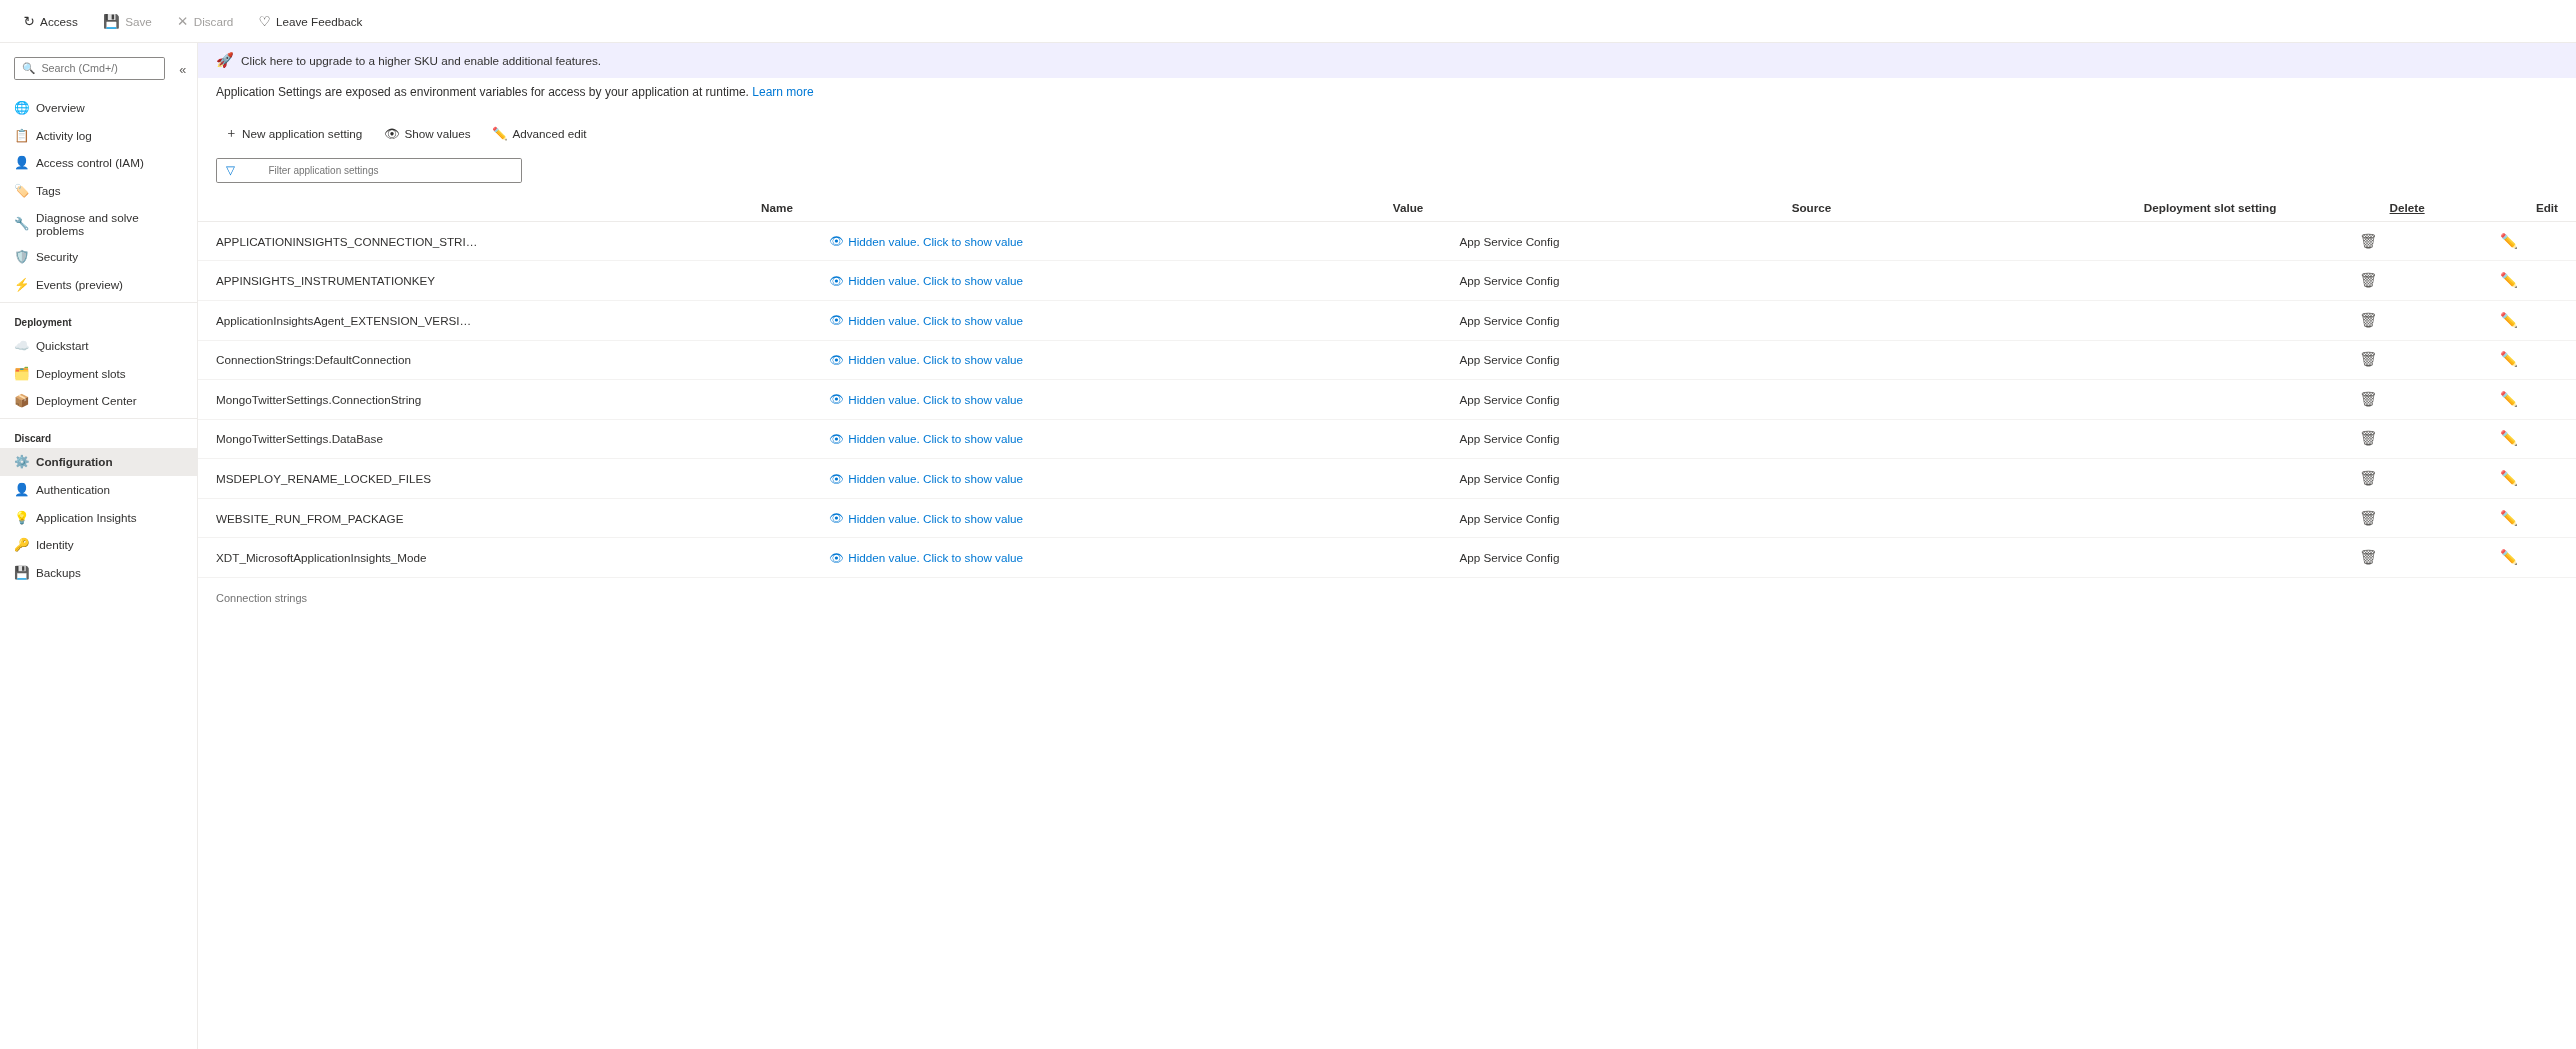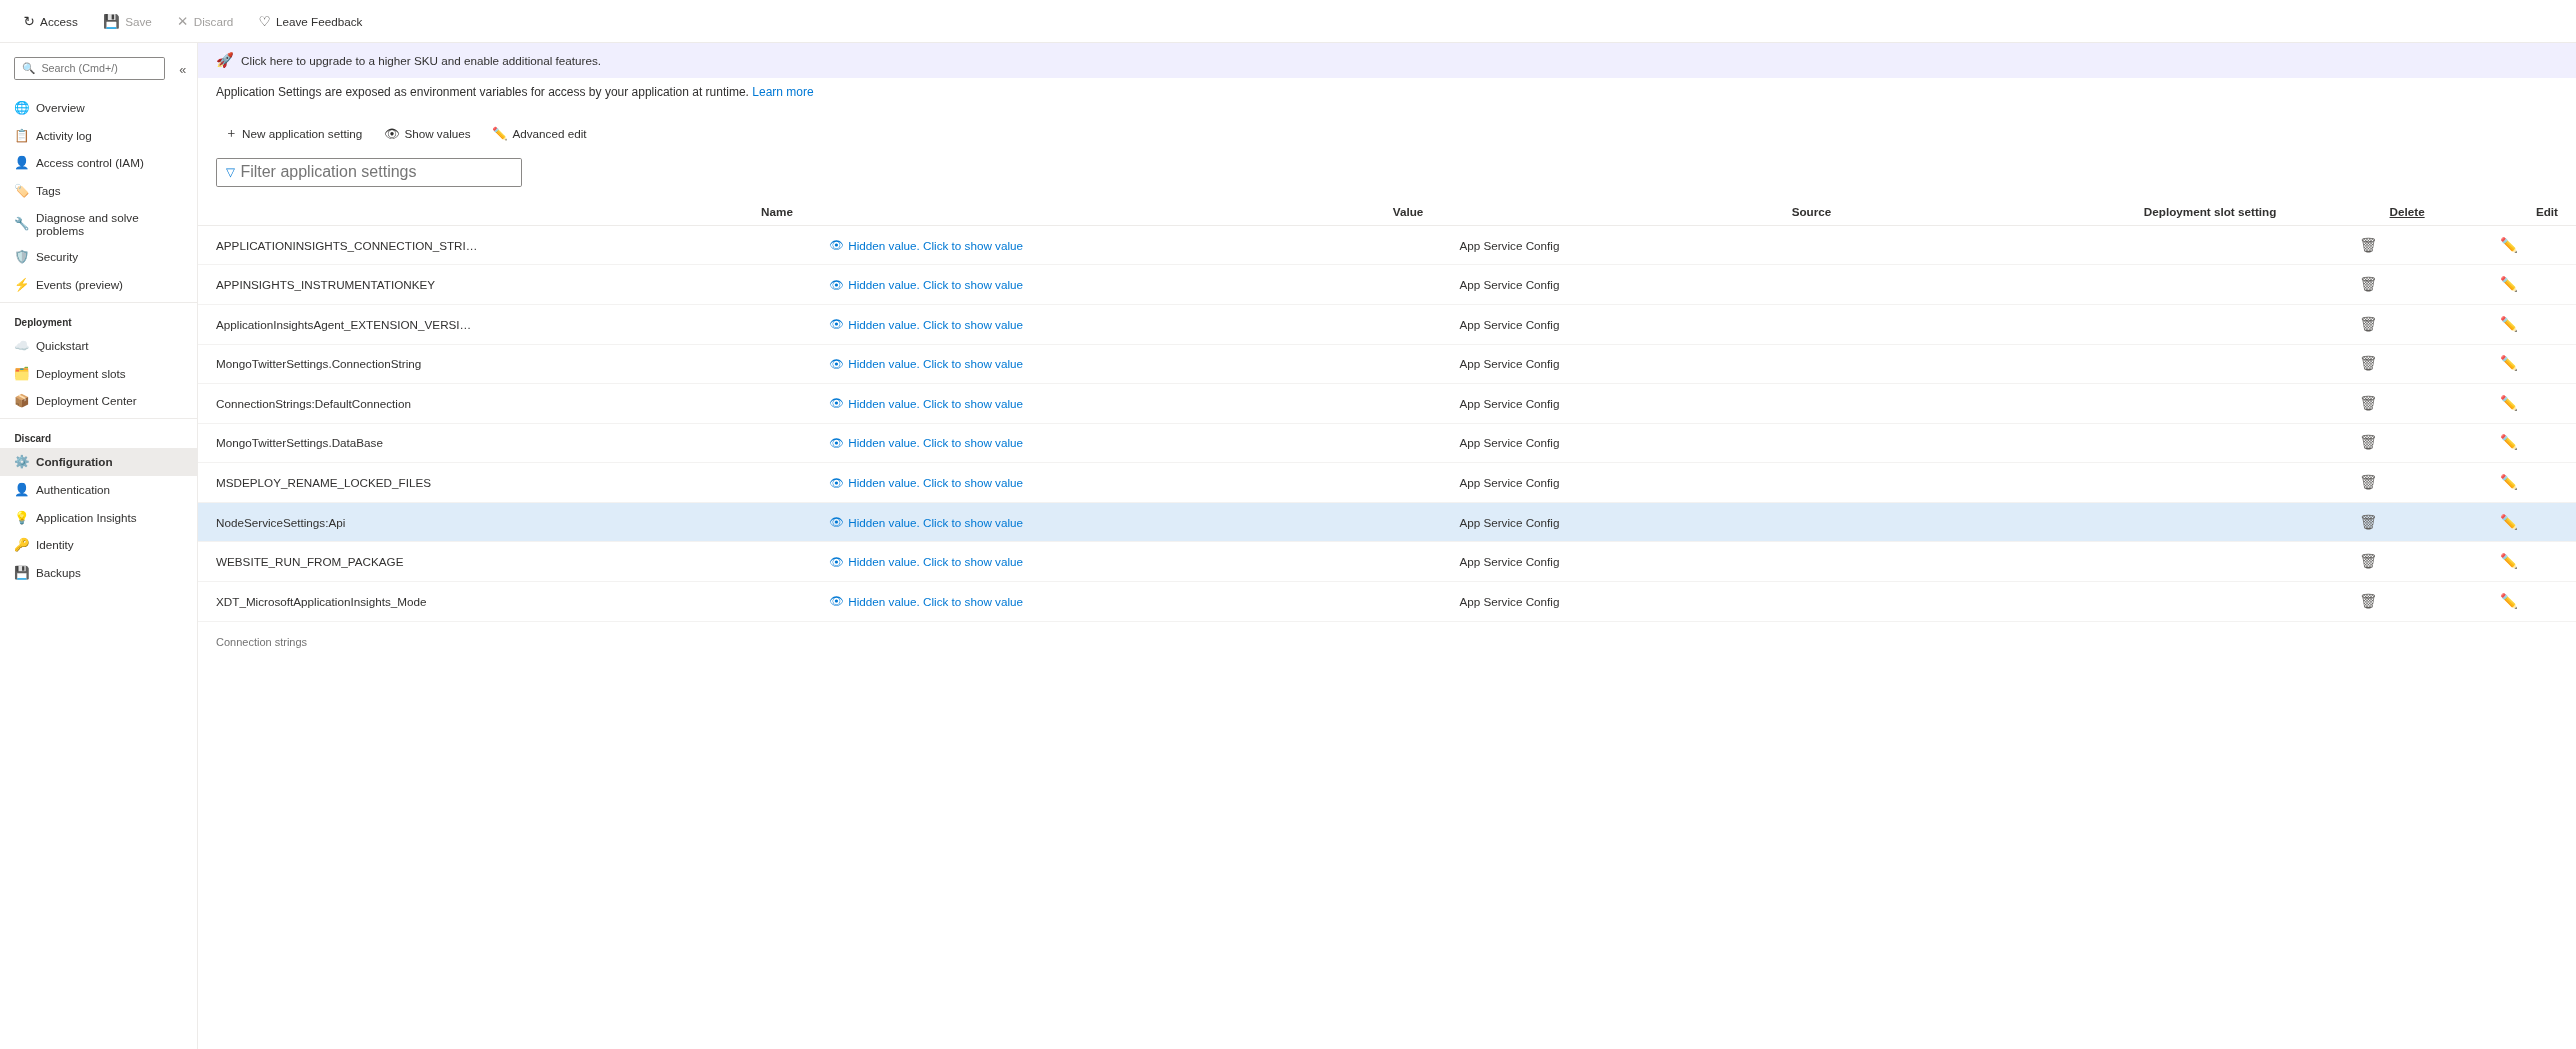--- a/index.html
+++ b/index.html
@@ -109,21 +109,21 @@
 
     .filter-bar {
       padding: 3.6px 18px 10.8px;
     }
     .filter-input {
       display: flex; align-items: center; gap: 5.4px;
       border: 0.9px solid #8a8886; border-radius: 1.8px;
       padding: 4.5px 9px; width: 306px; background: #fff;
     }
     .filter-input input {
-      border: none; outline: none; font-size: 16px; color: #323130; width: 100%; background: transparent;
+      border: none; outline: none; font-size: 10px; color: #323130; width: 100%; background: transparent; margin-left: 28px;
     }
     .filter-input .icon { color: #605e5c; }
 
     
     .settings-table {
       width: 100%;
       border-collapse: collapse;
     }
     .settings-table thead th {
       text-align: right;
@@ -362,89 +362,72 @@
     <td class="col-source">App Service Config</td>
     <td class="col-slot"></td>
     <td class="col-delete">
       <button class="action-btn" title="Delete">🗑</button>
     </td>
     <td class="col-edit">
       <button class="action-btn" title="Edit">✏️</button>
     </td>
   </tr>
           <tr>
+    <td class="col-name">ConnectionStrings:DefaultConnection</td>
+    <td class="col-value">
+      <a class="hidden-value-link">
+        <span style="color:#0078d4;">👁</span>
+        <span>Hidden value. Click to show value</span>
+      </a>
+    </td>
+    <td class="col-source">App Service Config</td>
+    <td class="col-slot"></td>
+    <td class="col-delete">
+      <button class="action-btn" title="Delete">🗑</button>
+    </td>
+    <td class="col-edit">
+      <button class="action-btn" title="Edit">✏️</button>
+    </td>
+  </tr>
+          <tr>
     <td class="col-name">MongoTwitterSettings.ConnectionString</td>
     <td class="col-value">
       <a class="hidden-value-link">
         <span style="color:#0078d4;">👁</span>
         <span>Hidden value. Click to show value</span>
       </a>
     </td>
     <td class="col-source">App Service Config</td>
     <td class="col-slot"></td>
     <td class="col-delete">
       <button class="action-btn" title="Delete">🗑</button>
     </td>
     <td class="col-edit">
       <button class="action-btn" title="Edit">✏️</button>
     </td>
   </tr>
           <tr>
-    <td class="col-name">ConnectionStrings:DefaultConnection</td>
-    <td class="col-value">
-      <a class="hidden-value-link">
-        <span style="color:#0078d4;">👁</span>
-        <span>Hidden value. Click to show value</span>
-      </a>
-    </td>
-    <td class="col-source">App Service Config</td>
-    <td class="col-slot"></td>
-    <td class="col-delete">
-      <button class="action-btn" title="Delete">🗑</button>
-    </td>
-    <td class="col-edit">
-      <button class="action-btn" title="Edit">✏️</button>
-    </td>
-  </tr>
-          <tr>
     <td class="col-name">MongoTwitterSettings.DataBase</td>
     <td class="col-value">
       <a class="hidden-value-link">
         <span style="color:#0078d4;">👁</span>
         <span>Hidden value. Click to show value</span>
       </a>
     </td>
     <td class="col-source">App Service Config</td>
     <td class="col-slot"></td>
     <td class="col-delete">
       <button class="action-btn" title="Delete">🗑</button>
     </td>
     <td class="col-edit">
       <button class="action-btn" title="Edit">✏️</button>
     </td>
   </tr>
           <tr>
     <td class="col-name">MSDEPLOY_RENAME_LOCKED_FILES</td>
-    <td class="col-value">
-      <a class="hidden-value-link">
-        <span style="color:#0078d4;">👁</span>
-        <span>Hidden value. Click to show value</span>
-      </a>
-    </td>
-    <td class="col-source">App Service Config</td>
-    <td class="col-slot"></td>
-    <td class="col-delete">
-      <button class="action-btn" title="Delete">🗑</button>
-    </td>
-    <td class="col-edit">
-      <button class="action-btn" title="Edit">✏️</button>
-    </td>
-  </tr>
-          <tr class="selected">
-    <td class="col-name">NodeServiceSettings:Api</td>
     <td class="col-value">
       <a class="hidden-value-link">
         <span style="color:#0078d4;">👁</span>
         <span>Hidden value. Click to show value</span>
       </a>
     </td>
     <td class="col-source">App Service Config</td>
     <td class="col-slot"></td>
     <td class="col-delete">
       <button class="action-btn" title="Delete">🗑</button>

